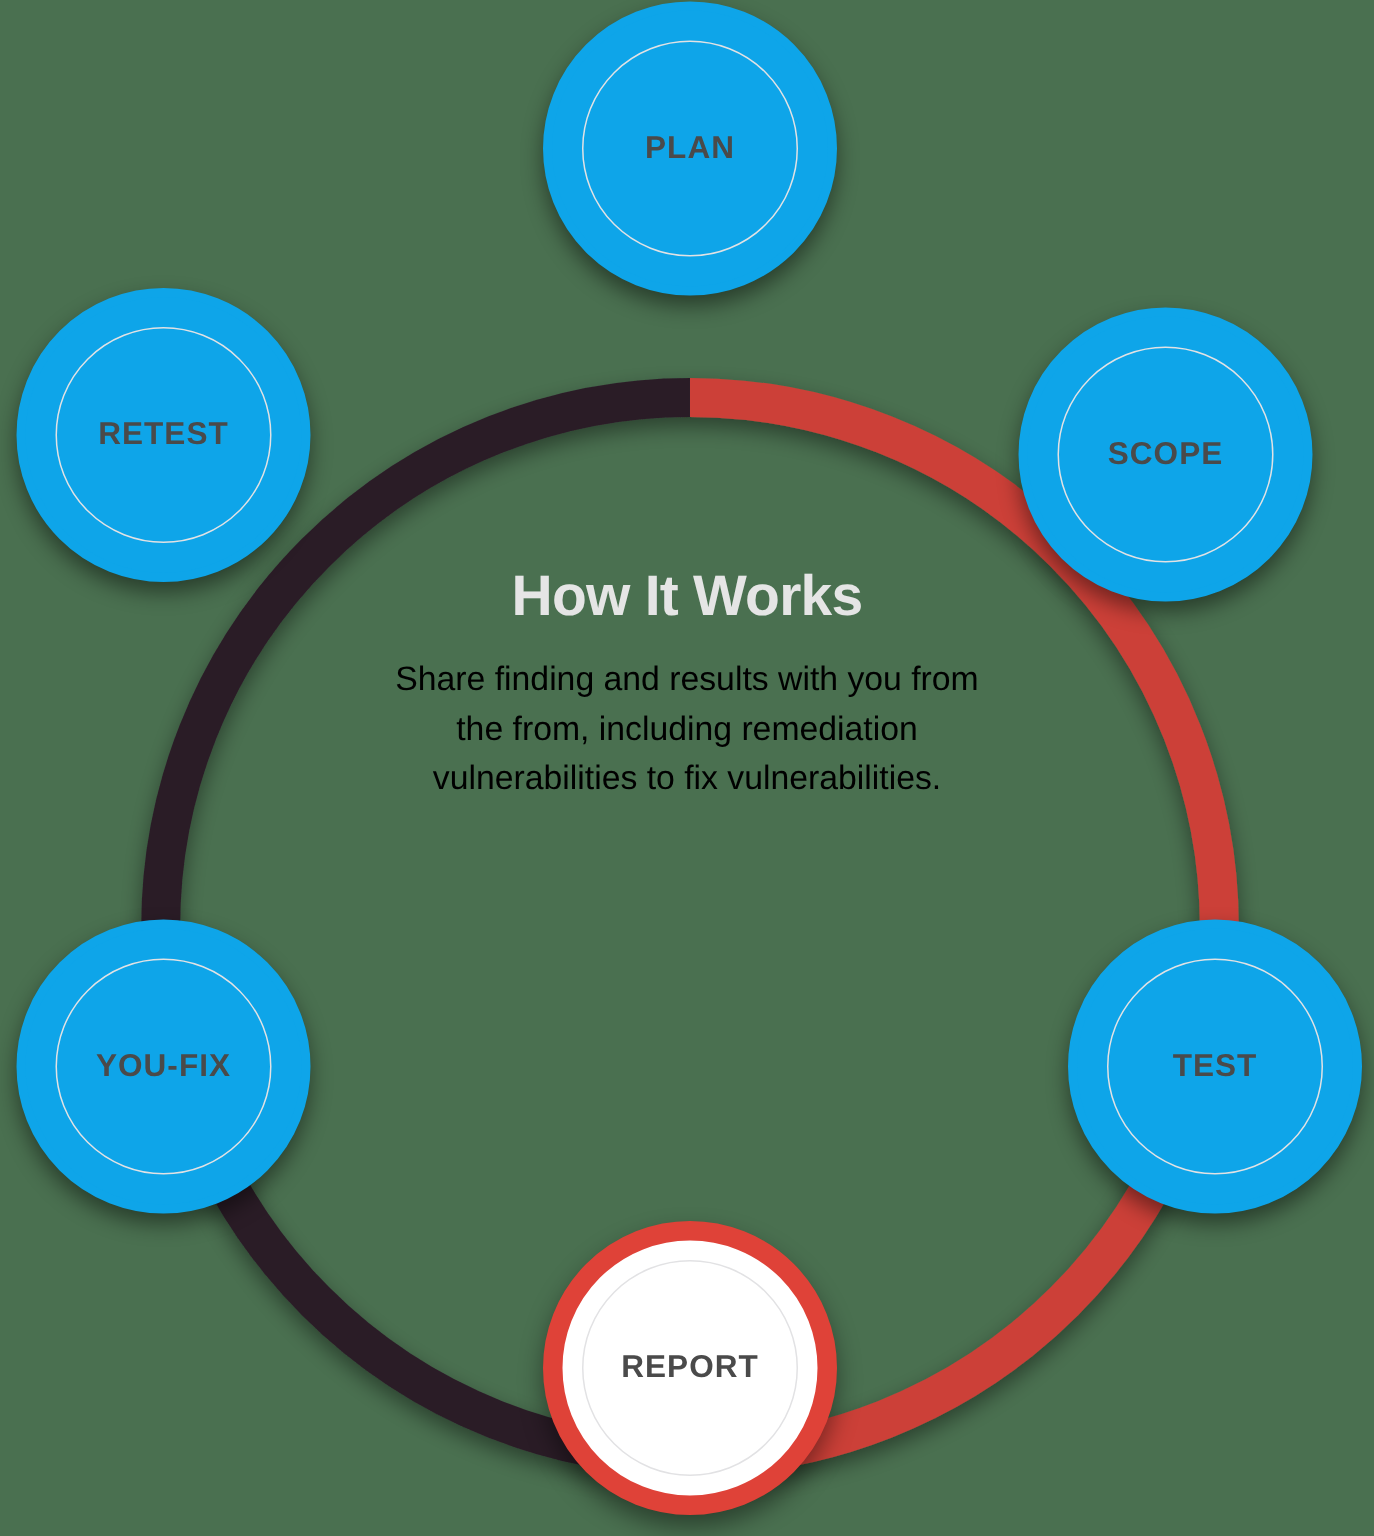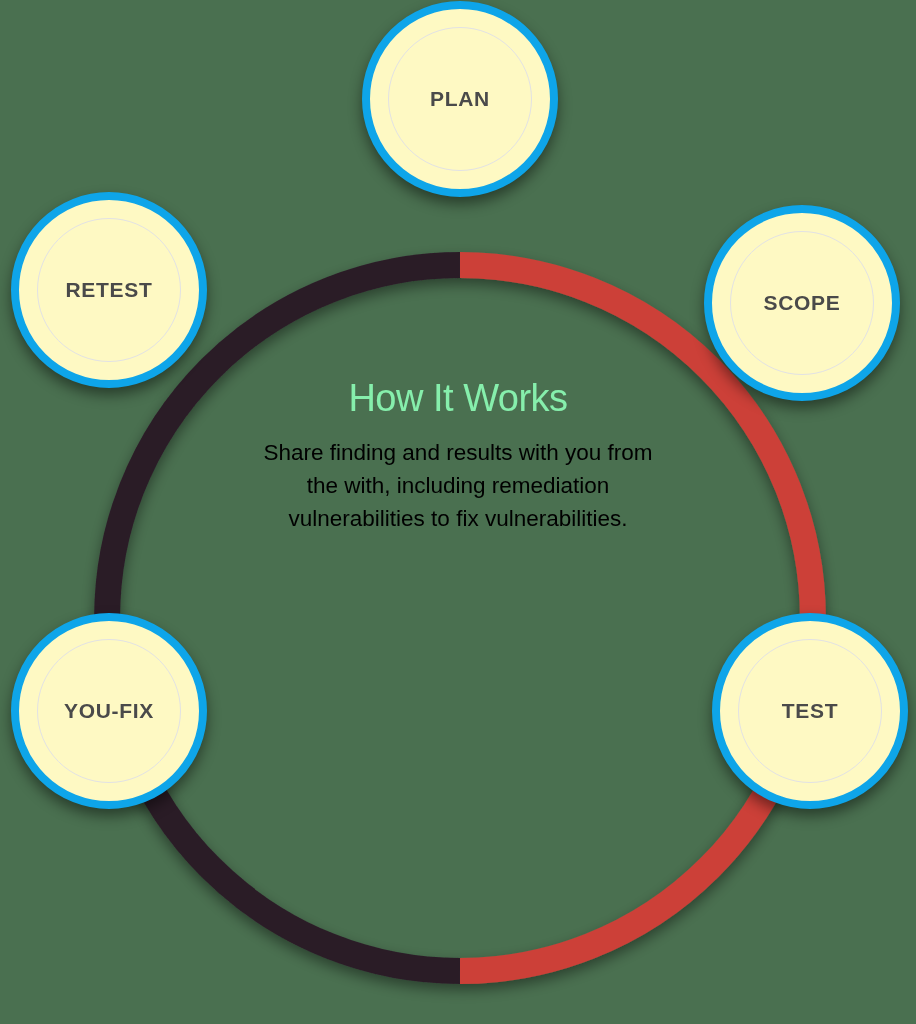--- a/index.html
+++ b/index.html
@@ -30,22 +30,22 @@
   .center-block {
     position: absolute;
     left: 178px;
     top: 378px;
     width: 560px;
     text-align: center;
     pointer-events: none;
   }
   .center-title {
     font-size: 38px;
-    font-weight: normal;
-    color: #86efac;
+    font-weight: bold;
+    color: #e5e5e5;
     letter-spacing: -0.5px;
     margin: 0 0 16px 0;
     line-height: 1.1;
   }
   .center-desc {
     font-size: 22.5px;
     font-weight: 500;
     color: #000000;
     line-height: 1.47;
     margin: 0;
@@ -57,22 +57,22 @@
     position: absolute;
     width: 196px;
     height: 196px;
     border-radius: 50%;
     box-sizing: border-box;
     display: flex;
     align-items: center;
     justify-content: center;
   }
   .node-dark {
-    background: #fef9c3;
-    border: 8px solid #0ea5e9;
+    background: #0ea5e9;
+    border: 6px solid #0ea5e9;
     box-shadow: 0 7px 14px rgba(0,0,0,0.45);
   }
   .node-active {
     background: #ffffff;
     border: 13px solid #df4238;
     box-shadow: 0 8px 16px rgba(0,0,0,0.42);
   }
   .node-inner-ring {
     position: absolute;
     left: 50%;
@@ -89,21 +89,21 @@
     position: relative;
     z-index: 2;
     font-size: 21px;
     font-weight: bold;
     color: #4a4a4a;
     letter-spacing: 0.7px;
     white-space: nowrap;
   }
 
   .n-plan   { left: 362px; top: 1px;   }
-  .n-scope  { left: 704px; top: 205px; }
+  .n-scope  { left: 679px; top: 205px; }
   .n-test   { left: 712px; top: 613px; }
   .n-report { left: 362px; top: 814px; }
   .n-youfix { left: 11px;  top: 613px; justify-content: center; }
   .n-retest { left: 11px;  top: 192px; }
 </style>
 </head>
 <body>
 
 <div id="stage">
 
@@ -118,39 +118,43 @@
 
       <path d="M 460 971 A 353 353 0 0 1 460 265" fill="none" stroke="#2b1d28" stroke-width="26"></path>
 
       <path d="M 460 265 A 353 353 0 0 1 460 971" fill="none" stroke="#cc4038" stroke-width="26"></path>
     </g>
   </svg>
 
   <div class="center-block">
     <div class="center-title">How It Works</div>
     <div class="center-desc">Share finding and results with you from</div>
-    <div class="center-desc">the with, including remediation</div>
+    <div class="center-desc">the from, including remediation</div>
     <div class="center-desc">vulnerabilities to fix vulnerabilities.</div>
   </div>
 
   <div class="node node-dark n-plan">
     <div class="node-inner-ring"></div>
     <div class="node-label">PLAN</div>
   </div>
 
   <div class="node node-dark n-scope">
     <div class="node-inner-ring"></div>
     <div class="node-label">SCOPE</div>
   </div>
 
   <div class="node node-dark n-test">
     <div class="node-inner-ring"></div>
     <div class="node-label">TEST</div>
   </div>
 
+  <div class="node node-active n-report">
+    <div class="node-inner-ring"></div>
+    <div class="node-label">REPORT</div>
+  </div>
 
   <div class="node node-dark n-youfix">
     <div class="node-inner-ring"></div>
     <div class="node-label">YOU-FIX</div>
   </div>
 
   <div class="node node-dark n-retest">
     <div class="node-inner-ring"></div>
     <div class="node-label">RETEST</div>
   </div>

